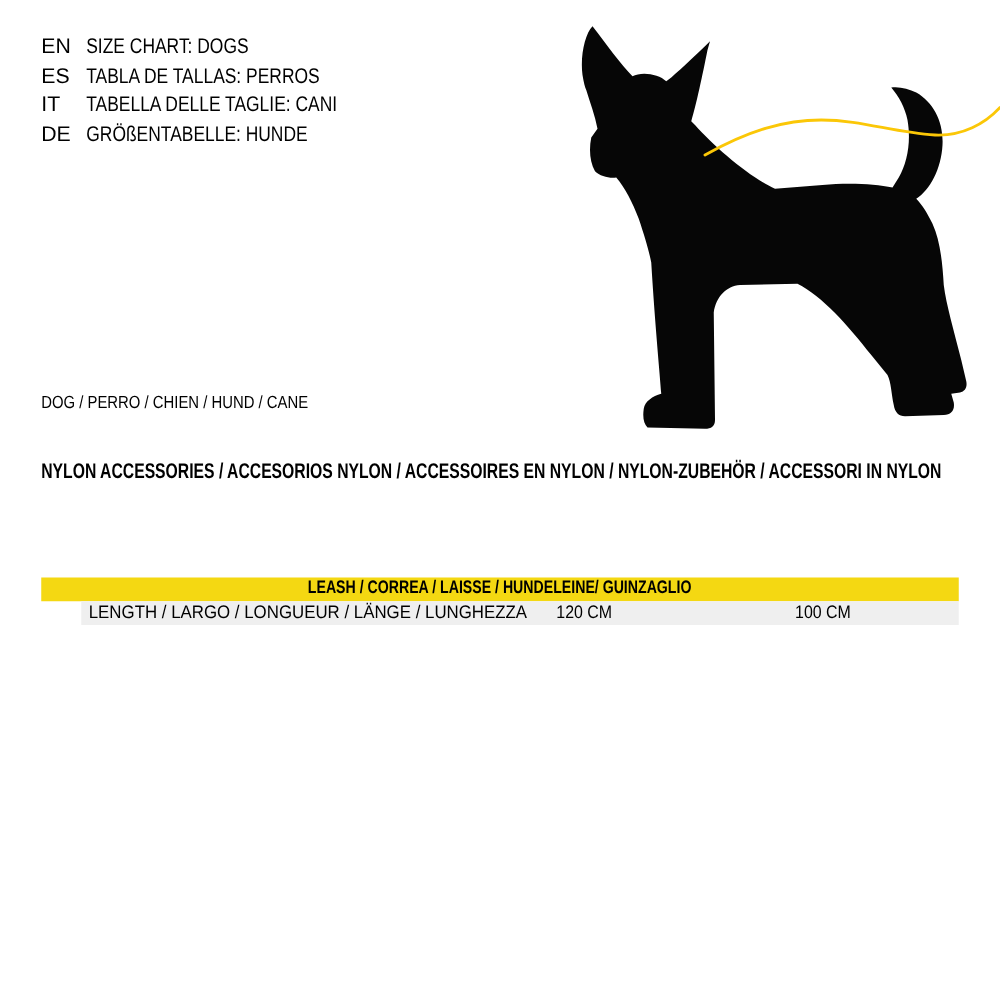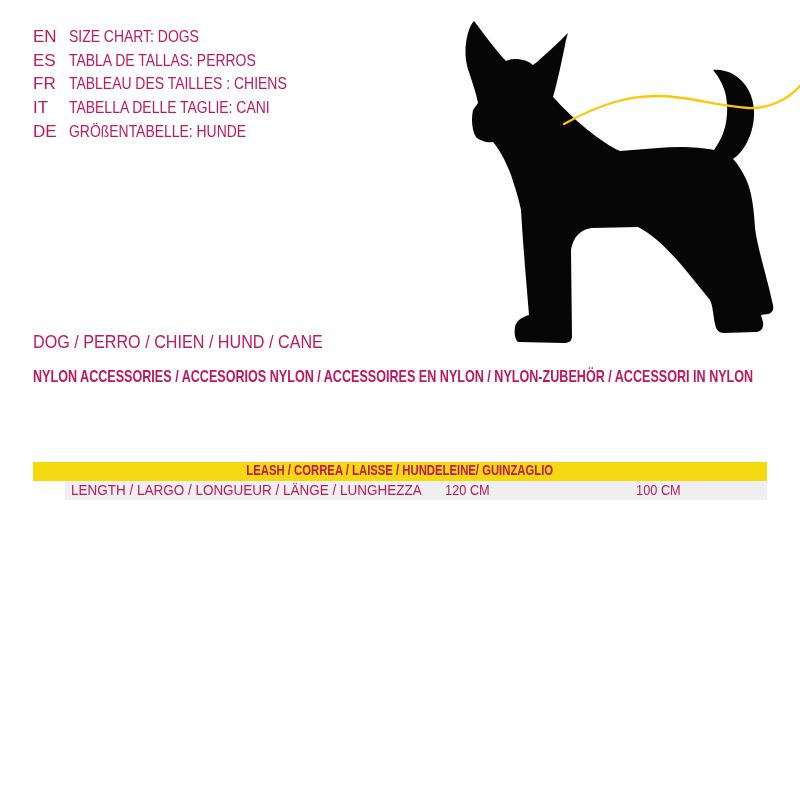--- a/index.html
+++ b/index.html
@@ -1,34 +1,34 @@
 <!DOCTYPE html>
 <html><head>
 <meta charset="utf-8">
 <style>
   html,body { margin:0; padding:0; background:#ffffff; }
   .canvas {
     position:relative; width:800px; height:800px; background:#ffffff;
-    overflow:hidden; font-family:"Liberation Sans", sans-serif; color:#be185d;text-decoration:underline;
+    overflow:hidden; font-family:"Liberation Sans", sans-serif; color:#000000;text-decoration:underline;
   }
   
   .cx      { display:inline-block; white-space:nowrap; transform:scaleX(0.82); transform-origin:0 50%; }
   .cx-dog  { display:inline-block; white-space:nowrap; transform:scaleX(0.85); transform-origin:0 50%; }
   .cx-mat  { display:inline-block; white-space:nowrap; transform:scaleX(0.74); transform-origin:0 50%; }
   .cx-head { display:inline-block; white-space:nowrap; transform:scaleX(0.78); transform-origin:50% 50%; }
   .cx-lab  { display:inline-block; white-space:nowrap; transform:scaleX(0.93); transform-origin:0 50%; }
   .cx-val  { display:inline-block; white-space:nowrap; transform:scaleX(0.88); transform-origin:50% 50%; }
 
   .lang-block { position:absolute; left:33px; top:25px; }
   .lang-row   { display:flex; align-items:center; height:23.8px; font-size:17px; }
   .lang-code  { width:36px; flex:0 0 36px; }
 
   .illustration-svg { position:absolute; left:0; top:0; width:800px; height:800px; }
 
-  .animal-line   { position:absolute; left:33px; top:333px; font-size:19px; line-height:18px; }
+  .animal-line   { position:absolute; left:33px; top:312px; font-size:14px; line-height:18px; }
   .material-line { position:absolute; left:33px; top:368px; font-size:17px; line-height:18px; font-weight:bold; }
 
   .size-table { position:absolute; left:33px; top:462px; width:734px; }
   .thead {
     height:18.5px; background:#F4D812; display:flex; justify-content:center;
     font-size:14.5px; font-weight:bold;
   }
   .trow { position:relative; height:19.5px; display:flex; align-items:center; font-size:14.5px; }
   .row-size   { background:#C6C6C6; }
   .row-width  { background:#FFFFFF; }
@@ -47,24 +47,20 @@
 <div class="canvas">
 
   <section class="lang-block">
     <div class="lang-row">
       <span class="lang-code">EN</span>
       <span class="cx">SIZE CHART: DOGS</span>
     </div>
     <div class="lang-row">
       <span class="lang-code">ES</span>
       <span class="cx">TABLA DE TALLAS: PERROS</span>
-    </div>
-    <div class="lang-row">
-      <span class="lang-code">FR</span>
-      <span class="cx">TABLEAU DES TAILLES : CHIENS</span>
     </div>
     <div class="lang-row">
       <span class="lang-code">IT</span>
       <span class="cx">TABELLA DELLE TAGLIE: CANI</span>
     </div>
     <div class="lang-row">
       <span class="lang-code">DE</span>
       <span class="cx">GRÖßENTABELLE: HUNDE</span>
     </div>
   </section>

